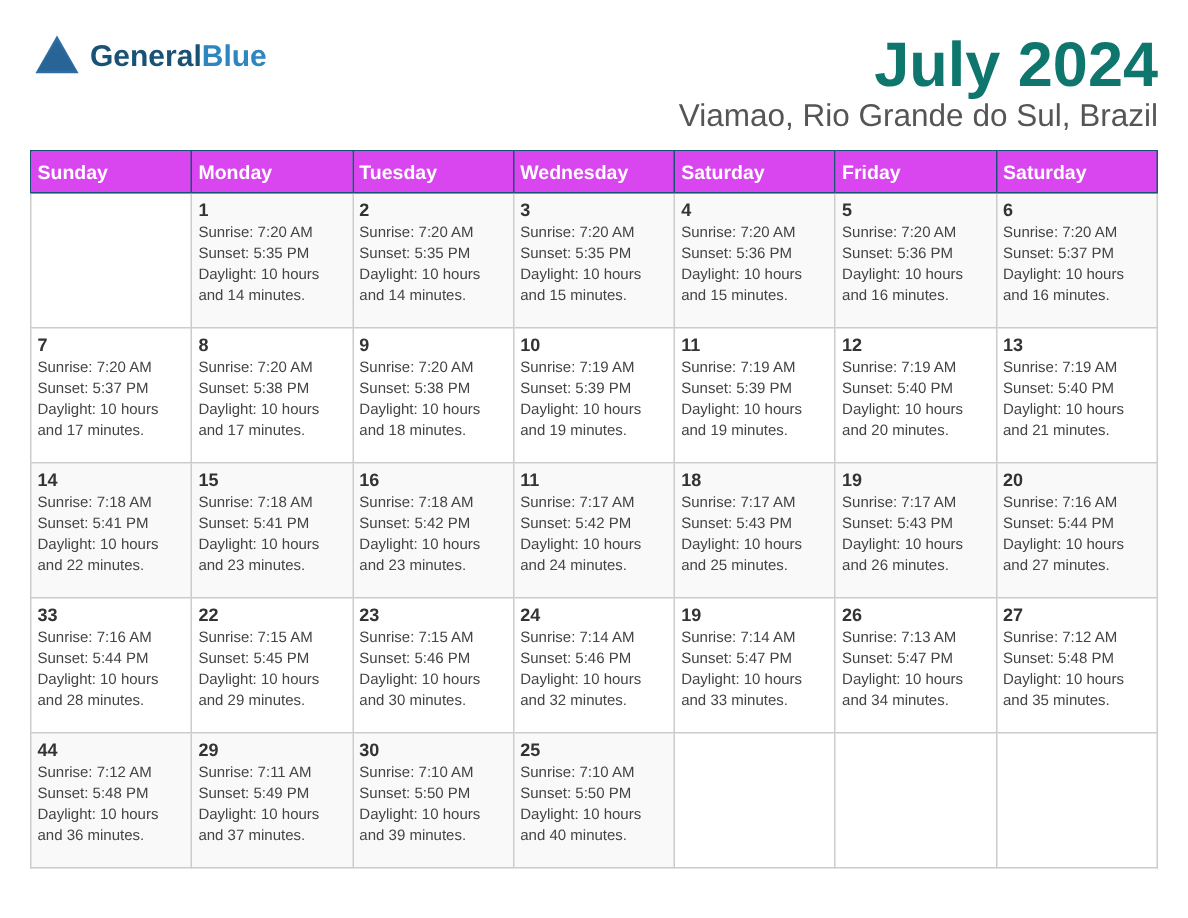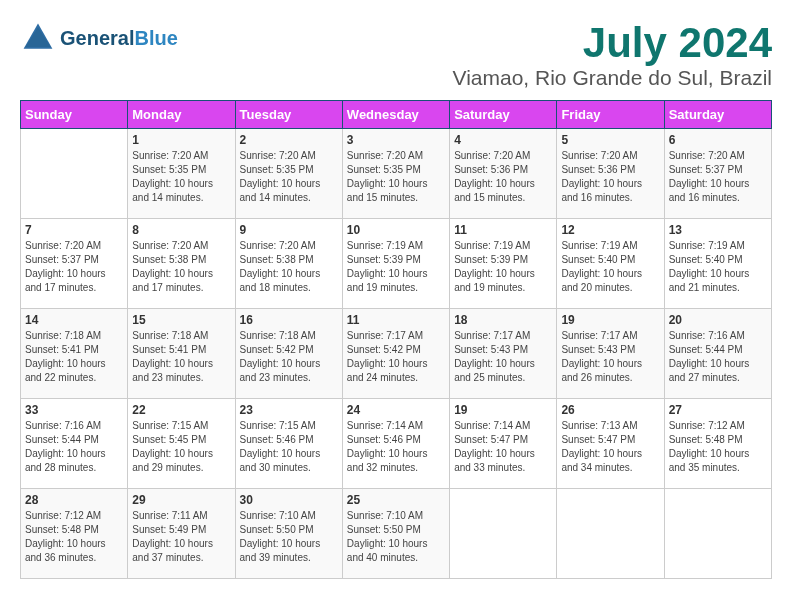--- a/index.html
+++ b/index.html
@@ -306,21 +306,21 @@
         <td>
           <span class="day-num">27</span>
           <div class="day-info" style="white-space: pre-line;">Sunrise: 7:12 AM
 Sunset: 5:48 PM
 Daylight: 10 hours
 and 35 minutes.</div>
         </td>
       </tr>
       <tr>
         <td>
-          <span class="day-num">28</span>
+          <span class="day-num">44</span>
           <div class="day-info" style="white-space: pre-line;">Sunrise: 7:12 AM
 Sunset: 5:48 PM
 Daylight: 10 hours
 and 36 minutes.</div>
         </td>
         <td>
           <span class="day-num">29</span>
           <div class="day-info" style="white-space: pre-line;">Sunrise: 7:11 AM
 Sunset: 5:49 PM
 Daylight: 10 hours

